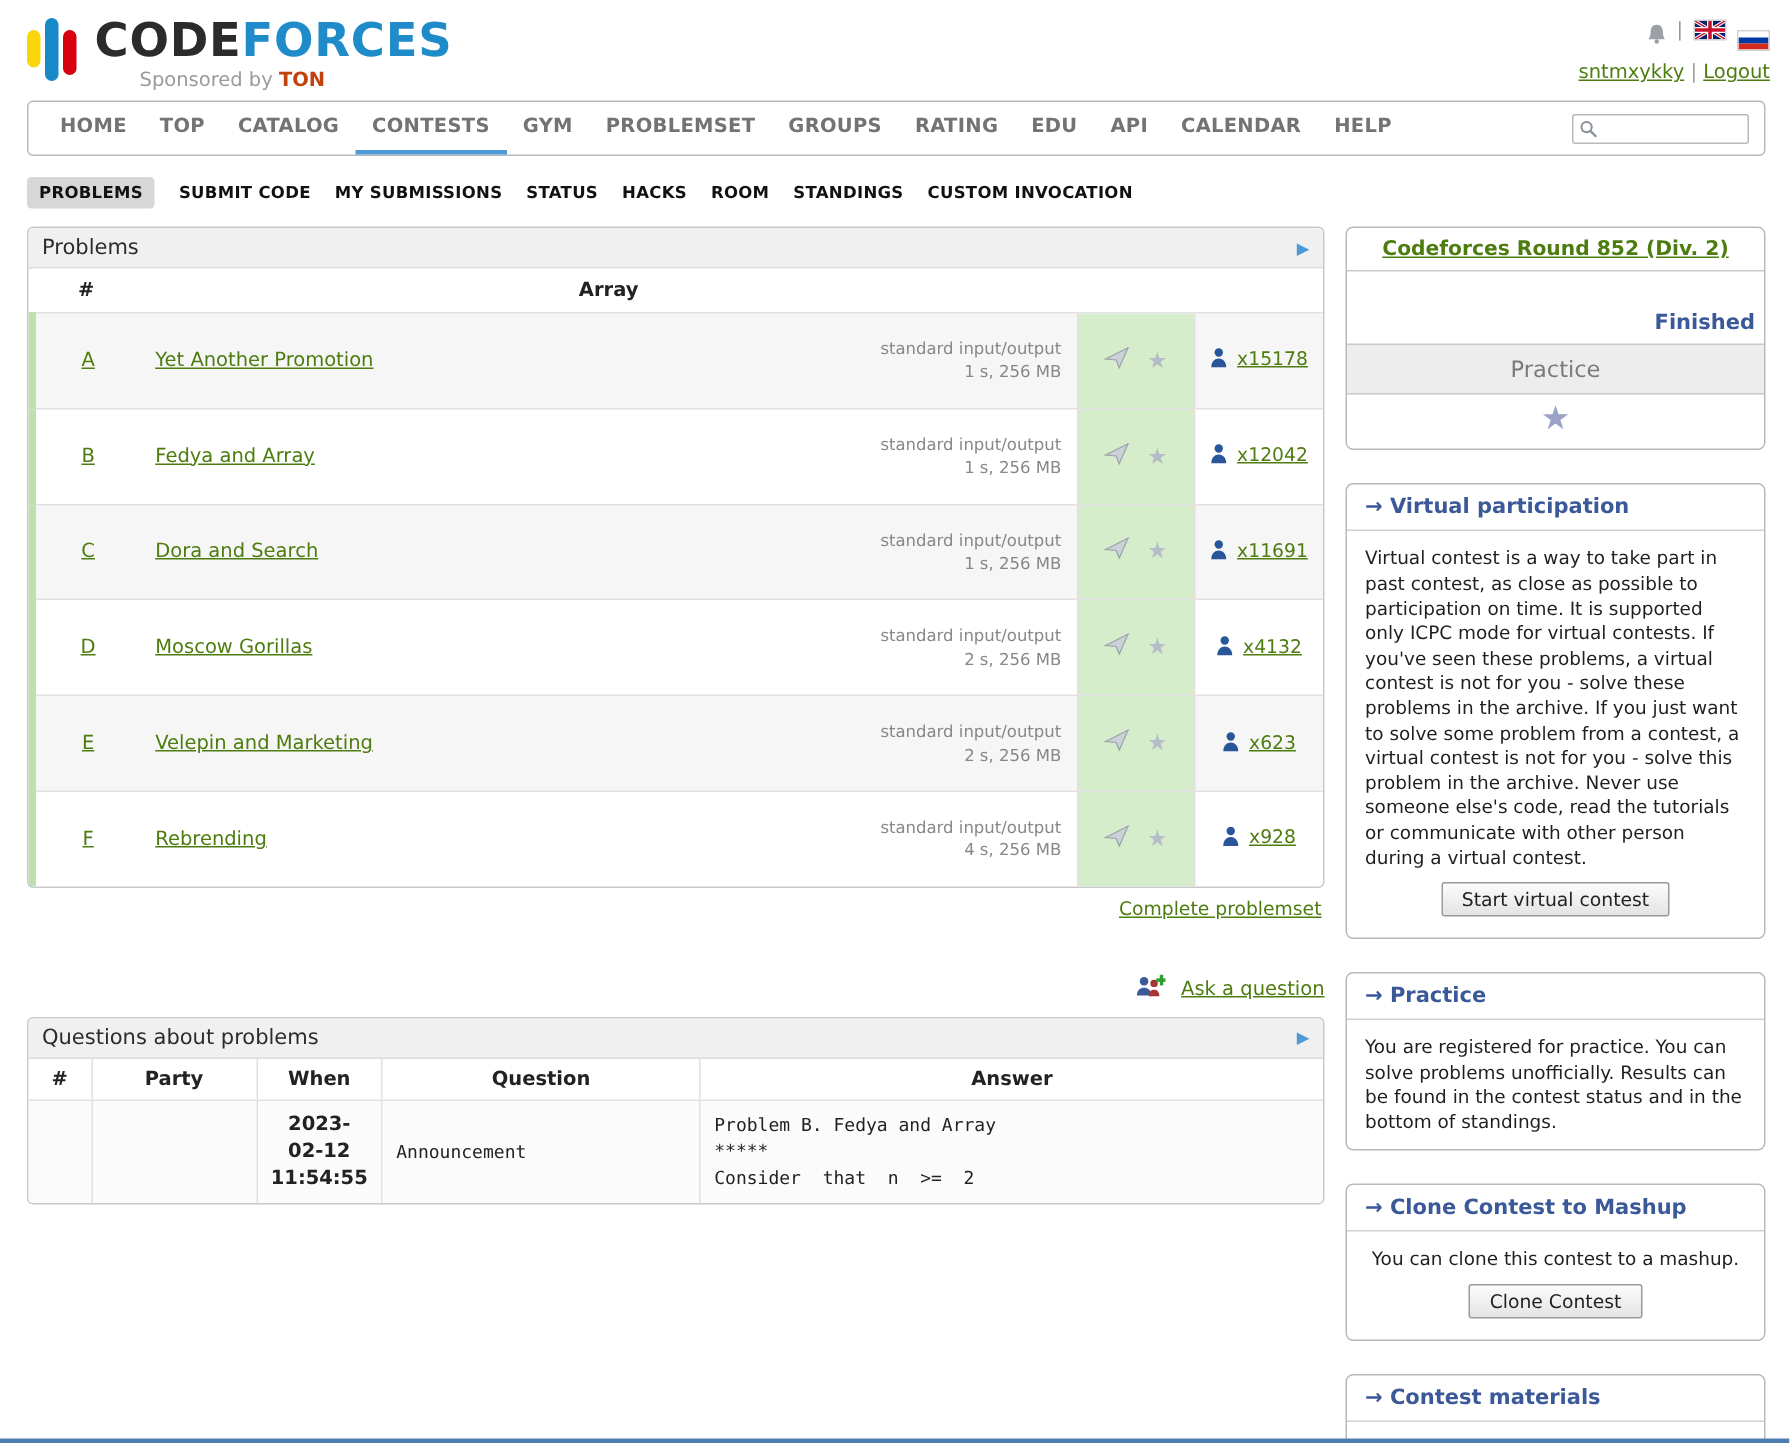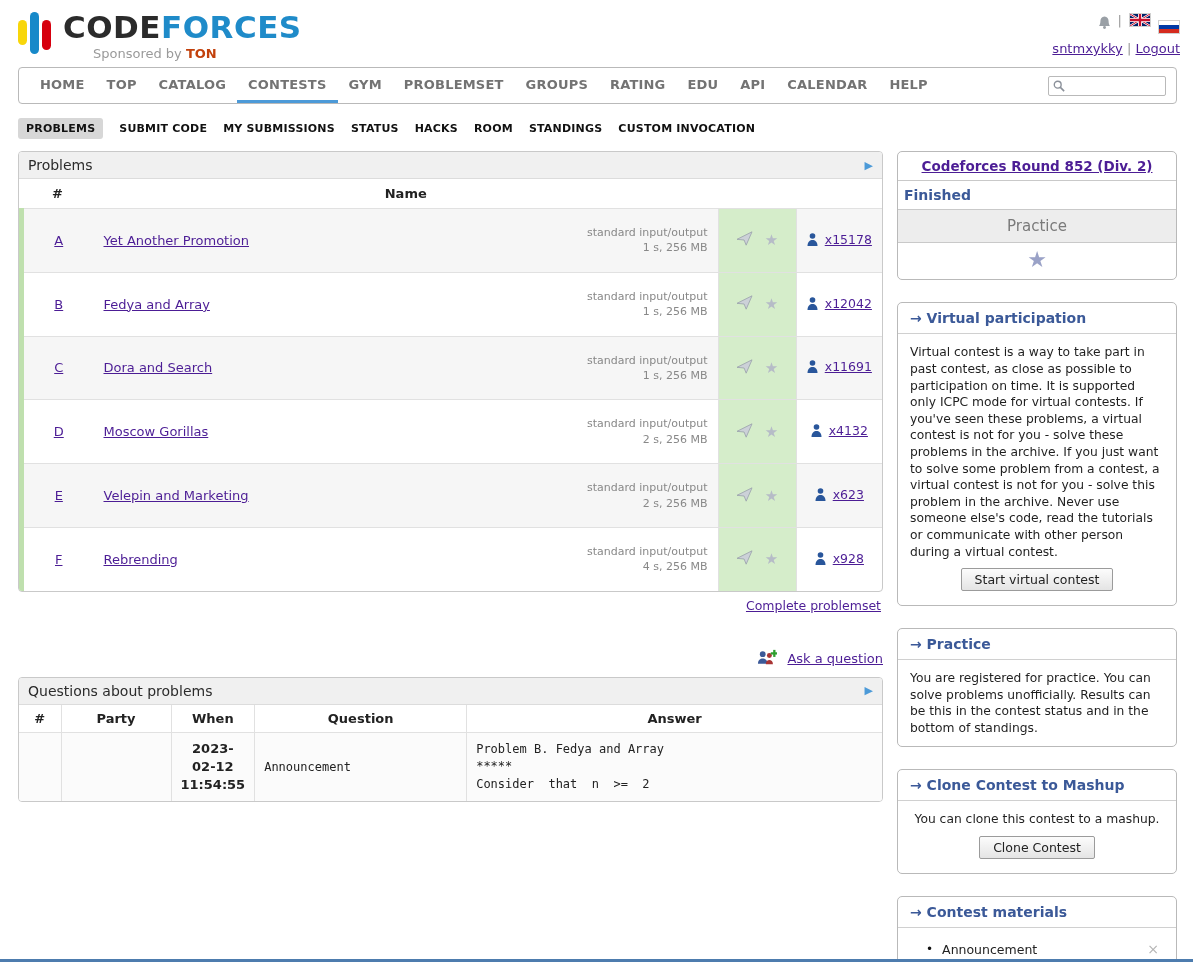--- a/index.html
+++ b/index.html
@@ -1,18 +1,18 @@
 <!DOCTYPE html>
 <html><head>
 <meta charset="utf-8">
 <style>
   * { box-sizing: border-box; margin: 0; padding: 0; }
   html, body { width: 1193px; height: 962px; }
   body { background:#fff; font-family:"DejaVu Sans","Liberation Sans",sans-serif; font-size:13px; color:#222; position:relative; overflow:hidden; }
-  a { color:#4c1d95; text-decoration:underline; cursor:pointer; }
+  a { color:#4d7c0f; text-decoration:underline; cursor:pointer; }
 
   
   .header { display:flex; justify-content:space-between; padding:12px 13px 4px 18px; }
   .logo { display:flex; align-items:flex-start; cursor:pointer; }
   .logo-bars { display:flex; align-items:flex-end; height:42px; margin-right:9px; }
   .bar { width:9px; border-radius:5px; margin-right:3px; }
   .bar-y { height:25px; background:#F8D60A; margin-bottom:9px; }
   .bar-b { height:42px; background:#1789C9; }
   .bar-r { height:30px; background:#D6000E; margin-bottom:4px; }
   .logo-text { font-size:31px; font-weight:bold; letter-spacing:.5px; line-height:1; }
@@ -78,21 +78,21 @@
   .col-party { width:110px; }
   .col-when { width:80px; }
   .col-question { width:212px; }
   .when-cell { text-align:center; font-weight:bold; line-height:1.4; }
   .mono, .a-line { font-family:"DejaVu Sans Mono","Liberation Mono",monospace; font-size:12px; }
   .a-line { white-space:pre; line-height:1.45; }
 
   
   .sidebox { border:1px solid #b9b9b9; border-radius:5px; margin-bottom:22px; background:#fff; overflow:hidden; }
   .contest-title { text-align:center; padding:6px 8px; border-bottom:1px solid #c9c9c9; font-weight:bold; font-size:13.5px; }
-  .contest-status { text-align:left; padding:6px; font-weight:bold; color:#3b5998; border-bottom:1px solid #c9c9c9; font-size:14px; }
+  .contest-status { text-align:right; padding:6px; font-weight:bold; color:#3b5998; border-bottom:1px solid #c9c9c9; font-size:14px;margin-top:20px; }
   .contest-mode { text-align:center; padding:7px; color:#7a7a7a; font-size:15px; background:#ededed; border-bottom:1px solid #c9c9c9; }
   .contest-star { text-align:center; padding:4px 0 6px; font-size:22px; color:#9aa2c7; cursor:pointer; line-height:1.2; }
   .caption2 { padding:7px 12px; font-weight:bold; font-size:14px; color:#3b5998; border-bottom:1px solid #d0d0d0; }
   .sidebody { padding:10px 12px; font-size:12.3px; line-height:1.35; color:#1f1f1f; }
   .btn { display:block; margin:8px auto 4px; background:linear-gradient(#fcfcfc,#e4e4e4); border:1px solid #9b9b9b; border-radius:2px; font-size:12.5px; padding:3px 13px; cursor:pointer; font-family:inherit; color:#222; }
   .clone-body { text-align:center; }
   .materials-list { list-style:none; padding:8px 8px 14px; }
   .materials-item { display:flex; align-items:center; padding:5px 4px; font-size:12.5px; }
   .mi-bullet { margin:0 9px 0 16px; font-size:12px; color:#111; }
   .mi-label { flex:1; color:#222; cursor:pointer; }
@@ -192,21 +192,21 @@
 
     <div class="datatable">
       <div class="dt-caption">
         <span>Problems</span>
         <span class="dt-arrow">▶</span>
       </div>
       <table class="problems">
         <tbody>
             <tr>
           <th style="width:72px">#</th>
-          <th>Name</th>
+          <th>Array</th>
           <th style="width:78px"></th>
           <th style="width:86px"></th>
         </tr>
 
         <tr class="alt">
           <td class="letter-cell"><a>A</a></td>
           <td class="name-cell">
                 <div class="name-flex">
             <a>Yet Another Promotion</a>
             <div class="plimits">
@@ -429,21 +429,21 @@
     <div class="sidebox">
       <div class="caption2">→ Virtual participation</div>
       <div class="sidebody">
         <span>Virtual contest is a way to take part in past contest, as close as possible to participation on time. It is supported only ICPC mode for virtual contests. If you've seen these problems, a virtual contest is not for you - solve these problems in the archive. If you just want to solve some problem from a contest, a virtual contest is not for you - solve this problem in the archive. Never use someone else's code, read the tutorials or communicate with other person during a virtual contest.</span>
         <button class="btn">Start virtual contest</button>
       </div>
     </div>
 
     <div class="sidebox">
       <div class="caption2">→ Practice</div>
-      <div class="sidebody">You are registered for practice. You can solve problems unofficially. Results can be this in the contest status and in the bottom of standings.</div>
+      <div class="sidebody">You are registered for practice. You can solve problems unofficially. Results can be found in the contest status and in the bottom of standings.</div>
     </div>
 
     <div class="sidebox">
       <div class="caption2">→ Clone Contest to Mashup</div>
       <div class="sidebody clone-body">
         <span>You can clone this contest to a mashup.</span>
         <button class="btn">Clone Contest</button>
       </div>
     </div>
 

